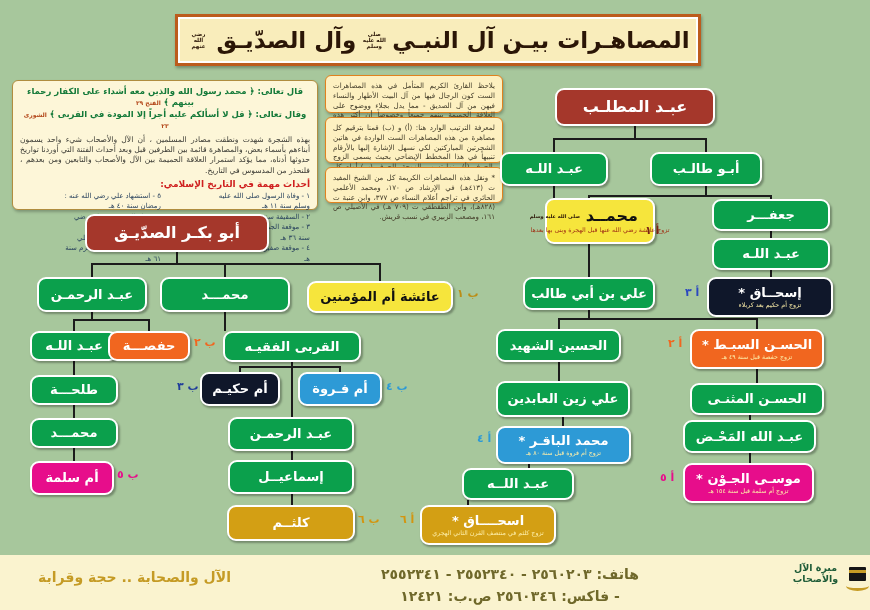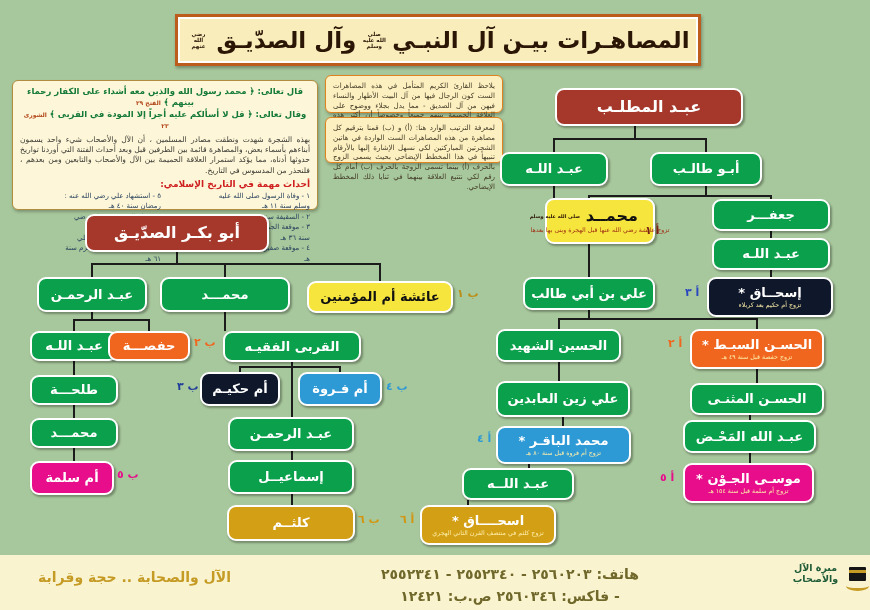--- a/index.html
+++ b/index.html
@@ -87,20 +87,23 @@
         <div class="ev">٧ - استشهاد الحسين بن علي رضي الله عنه : كربلاء محرم سنة ٦١ هـ</div>
       </div>
     </div>
   </div>
 
   <div class="info mid" style="left:325px;top:75px;width:178px;height:38px;">
     <div class="note">يلاحظ القارئ الكريم المتأمل في هذه المصاهرات الست كون الرجال فيها من آل البيت الأطهار والنساء فيهن من آل الصديق - مما يدل بجلاء ووضوح على العلاقة الحميمة بينهم جميعاً وخصوصاً أن أكثر هذه الزيجات تمت بعد أحداث الفتنة.</div>
   </div>
   <div class="info mid" style="left:325px;top:117px;width:178px;height:46px;">
     <div class="note">لمعرفة الترتيب الوارد هنا: (أ) و (ب) قمنا بترقيم كل مصاهرة من هذه المصاهرات الست الواردة في هاتين الشجرتين المباركتين لكي نسهل الإشارة إليها بالأرقام تنبيهاً في هذا المخطط الإيضاحي بحيث يسمى الزوج بالحرف (أ) بينما تسمى الزوجة بالحرف (ب) أمام كل رقم لكي نتتبع العلاقة بينهما في ثنايا ذلك المخطط الإيضاحي.</div>
+  </div>
+  <div class="info mid" style="left:325px;top:167px;width:178px;height:36px;">
+    <div class="note">* ونقل هذه المصاهرات الكريمة كل من الشيخ المفيد ت (٤١٣هـ) في الإرشاد ص ١٧٠، ومحمد الأعلمي الحائري في تراجم أعلام النساء ص ٣٧٧، وابن عنبة ت (٨٢٨هـ)، وابن الطقطقي ت (٧٠٩ هـ) في الأصيلي ص ١٦١، ومصعب الزبيري في نسب قريش.</div>
   </div>
 
   <i class="ln" style="left:634px;top:126px;width:2px;height:13px"></i>
   <i class="ln" style="left:553px;top:138px;width:154px;height:2px"></i>
   <i class="ln" style="left:553px;top:138px;width:2px;height:14px"></i>
   <i class="ln" style="left:705px;top:138px;width:2px;height:14px"></i>
   <i class="ln" style="left:553px;top:186px;width:2px;height:12px"></i>
   <i class="ln" style="left:705px;top:186px;width:2px;height:10px"></i>
   <i class="ln" style="left:588px;top:195px;width:184px;height:2px"></i>
   <i class="ln" style="left:588px;top:195px;width:2px;height:82px"></i>
@@ -132,21 +135,21 @@
   <i class="ln" style="left:73px;top:405px;width:2px;height:13px"></i>
   <i class="ln" style="left:73px;top:448px;width:2px;height:13px"></i>
   <i class="ln" style="left:291px;top:362px;width:2px;height:5px"></i>
   <i class="ln" style="left:239px;top:366px;width:102px;height:2px"></i>
   <i class="ln" style="left:239px;top:366px;width:2px;height:6px"></i>
   <i class="ln" style="left:339px;top:366px;width:2px;height:6px"></i>
   <i class="ln" style="left:291px;top:366px;width:2px;height:51px"></i>
   <i class="ln" style="left:291px;top:451px;width:2px;height:9px"></i>
   <i class="ln" style="left:291px;top:494px;width:2px;height:11px"></i>
 
-  <div class="node red" style="left:555px;top:88px;width:188px;height:38px">
+  <div class="node red" style="left:555px;top:88px;width:160px;height:38px">
     <div class="nlabel bigname">عبـد المطلـب</div>
   </div>
   <div class="node green" style="left:500px;top:152px;width:108px;height:34px">
     <div class="nlabel">عبـد اللـه</div>
   </div>
   <div class="node green" style="left:650px;top:152px;width:112px;height:34px">
     <div class="nlabel">أبـو طالـب</div>
   </div>
   <div class="node yellow" style="left:545px;top:198px;width:110px;height:46px">
     <div class="nlabel bigname">

